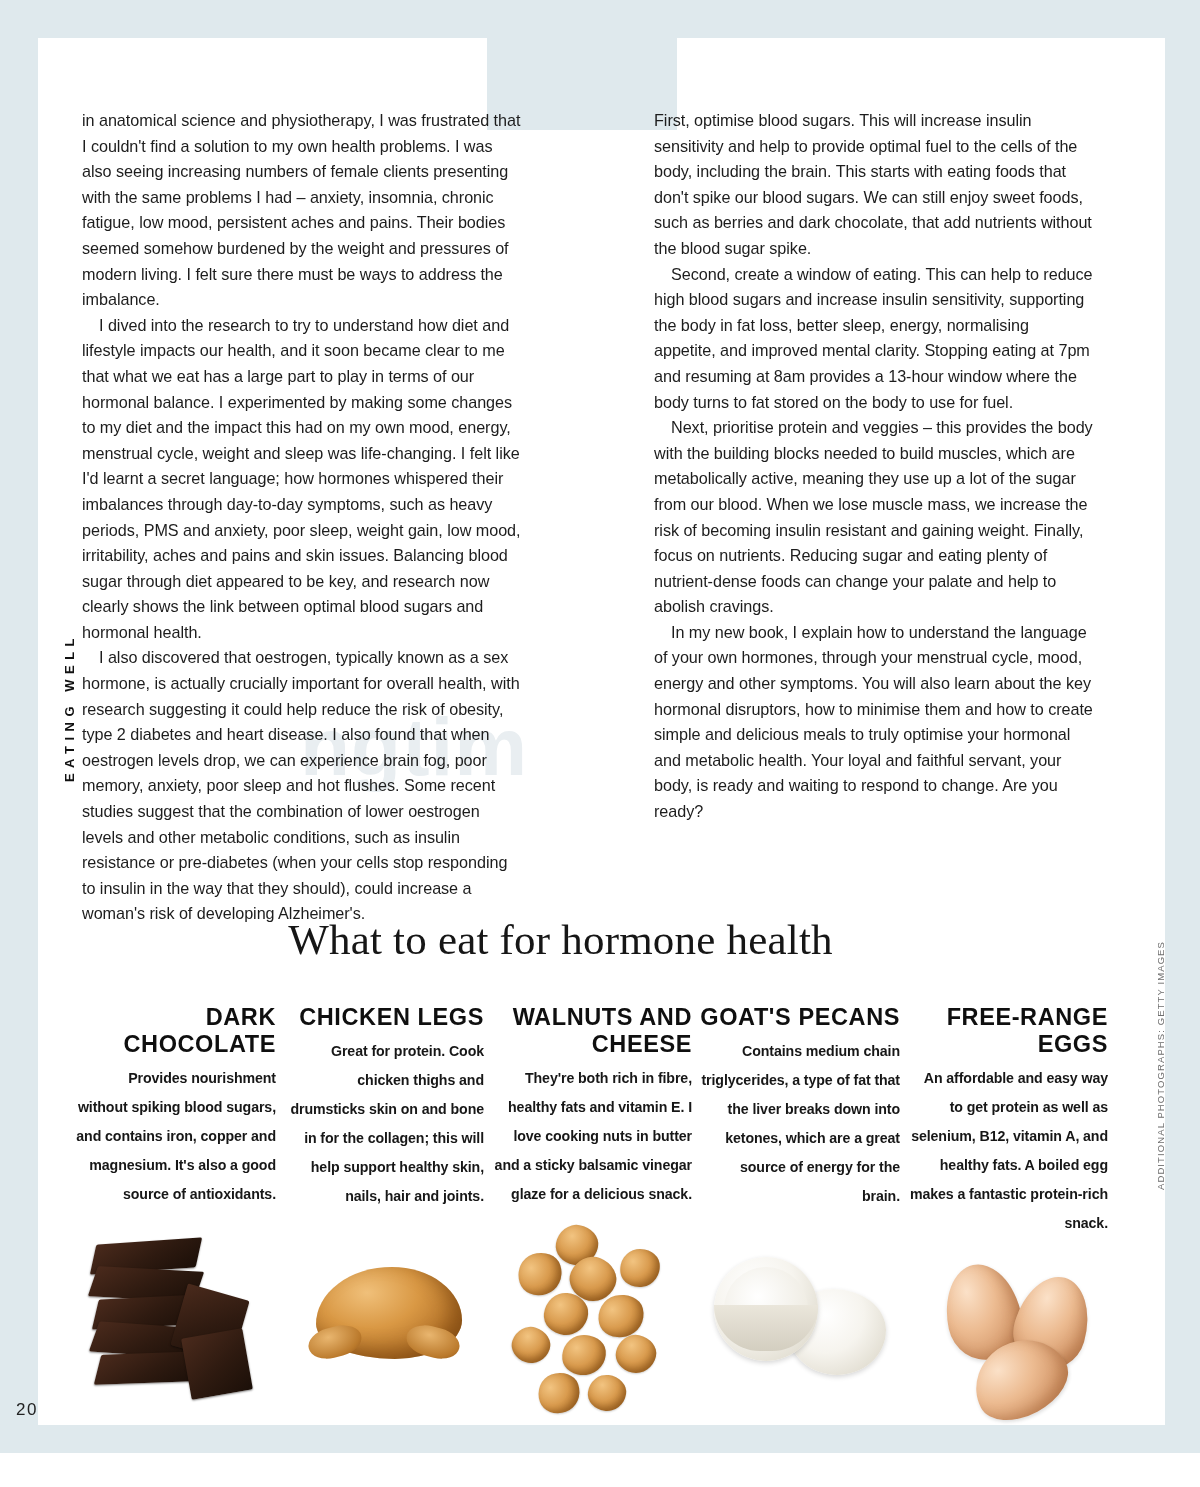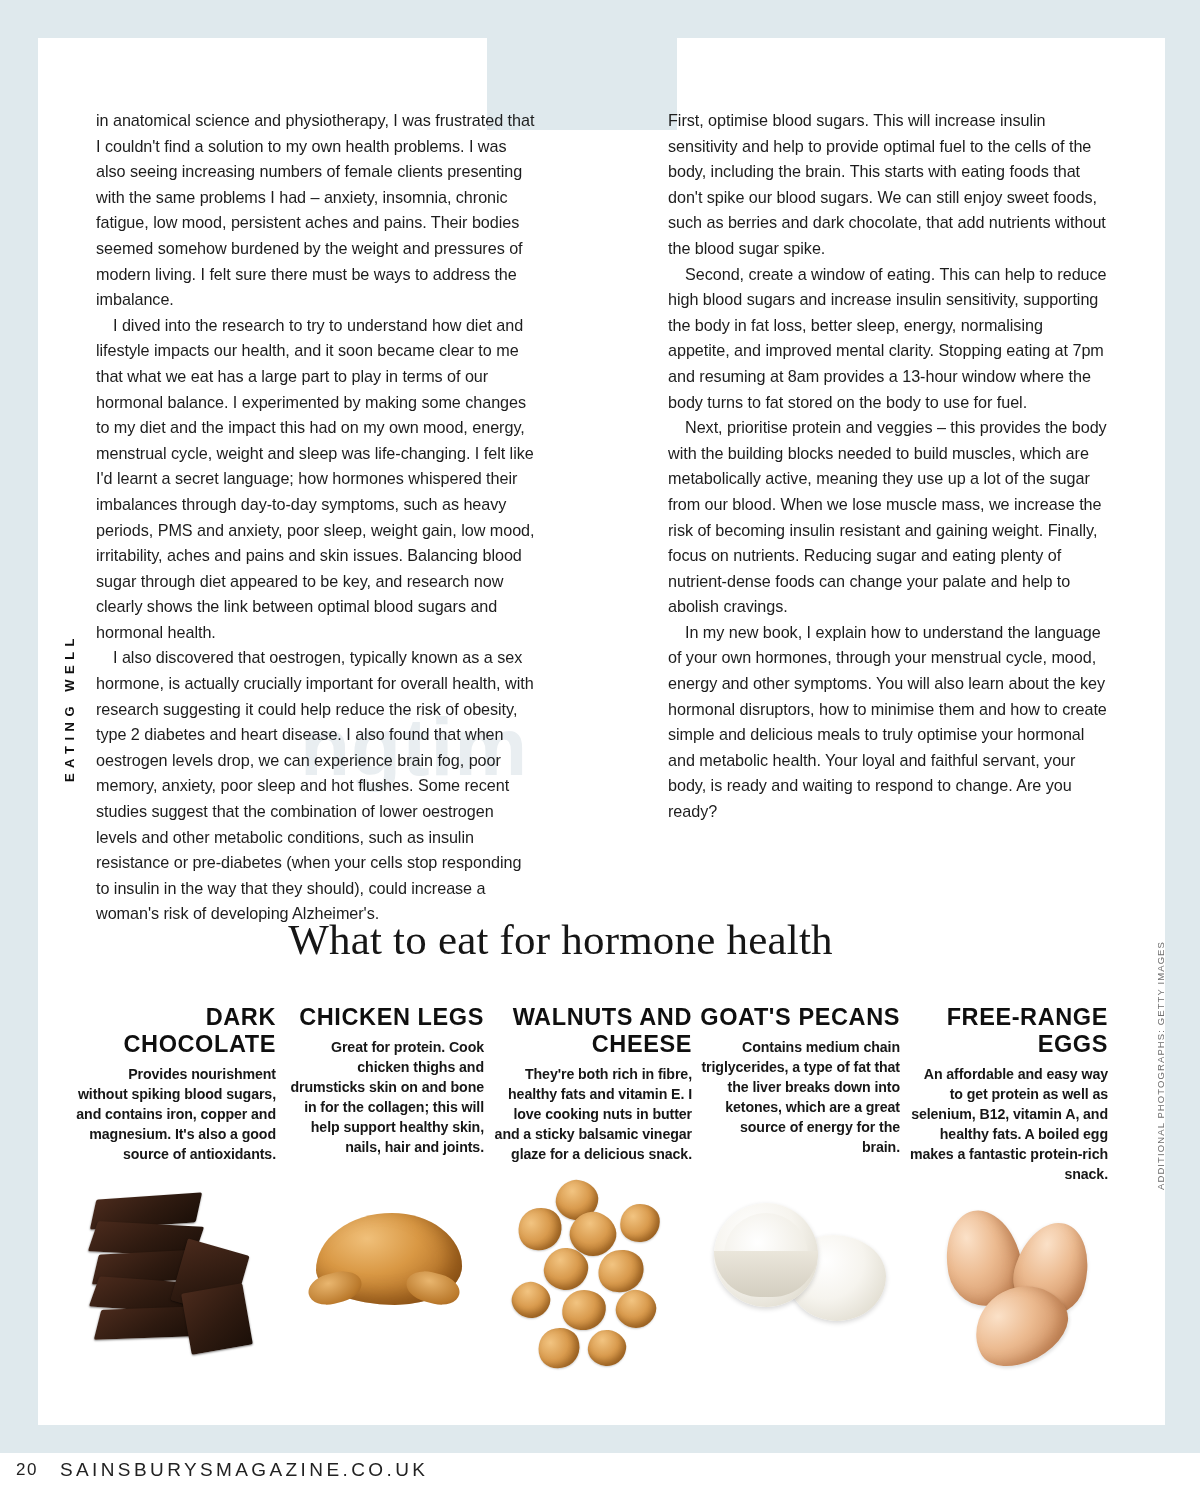--- a/index.html
+++ b/index.html
@@ -45,21 +45,21 @@
   
   .watermark{
     position:absolute;left:300px;top:700px;
     font-size:82px;font-weight:700;color:#e9eef1;
     letter-spacing:1px;user-select:none;pointer-events:none;
     font-family:"Liberation Sans", sans-serif;
   }
   
   .article{
     position:absolute;left:82px;top:108px;width:1013px;
-    display:flex;gap:132px;margin-left:14px;
+    display:flex;gap:132px;
   }
   .col{width:440px;}
   .col p{
     margin:0;
     font-size:16.2px;line-height:25.6px;color:#1d1d1d;
     font-family:"Liberation Sans", sans-serif;
     letter-spacing:-0.05px;
   }
   .col p + p{text-indent:17px;}
   
@@ -76,21 +76,21 @@
     display:flex;
   }
   .card{width:208px;text-align:right;padding:0 4px;box-sizing:border-box;}
   .card h3{
     margin:0 0 6px 0;
     font-size:23.5px;font-weight:700;line-height:27px;
     letter-spacing:0.6px;color:#0f0f0f;
     font-family:"Liberation Sans", sans-serif;
   }
   .card .desc{
-    font-size:14.2px;line-height:20px;color:#171717;
+    font-size:14.2px;line-height:29px;color:#171717;
     font-weight:600;letter-spacing:-0.1px;
     font-family:"Liberation Sans", sans-serif;
   }
   .card .desc b{font-weight:700;}
   .card .art{height:200px;margin-top:14px;position:relative;}
 
   
   .choc{position:absolute;left:14px;top:10px;width:170px;height:170px;}
   .choc i{position:absolute;display:block;border-radius:2px;}
   .bar{background:linear-gradient(145deg,#4a2a1c 0%,#2e1a10 55%,#1b0f08 100%);
@@ -144,21 +144,21 @@
   .egg{
     position:absolute;border-radius:50% 50% 50% 50%/60% 60% 40% 40%;
     background:radial-gradient(ellipse at 34% 26%,#fbe1c8 0%,#ecbb91 40%,#d4986a 72%,#b97a4b 100%);
     box-shadow:inset -6px -6px 12px rgba(150,90,50,.35),0 2px 4px rgba(0,0,0,.14);
   }
   .egg.e1{left:22px;top:0px;width:74px;height:96px;transform:rotate(-12deg);}
   .egg.e2{left:92px;top:12px;width:72px;height:94px;transform:rotate(16deg);}
   .egg.e3{left:48px;top:78px;width:96px;height:74px;transform:rotate(-28deg);}
   
   .footer{
-    position:absolute;left:0;top:1452px;width:1200px;height:35px;
+    position:absolute;left:0;top:1392px;width:1200px;height:35px;
     display:flex;align-items:center;
   }
   .page-num{
     margin-left:16px;font-size:17px;color:#222;font-weight:400;letter-spacing:1.5px;
   }
   .site-url{
     margin-left:22px;font-size:19px;color:#222;font-weight:400;letter-spacing:3.4px;
   }
 </style>
 </head>
@@ -266,16 +266,15 @@
           <i class="egg e2"></i>
           <i class="egg e3"></i>
         </div>
       </div>
     </div>
 
   </div>
 
   <div class="footer">
     <span class="page-num">20</span>
-    <span class="site-url">SAINSBURYSMAGAZINE.CO.UK</span>
   </div>
 
 </div>
 
 </body></html>

